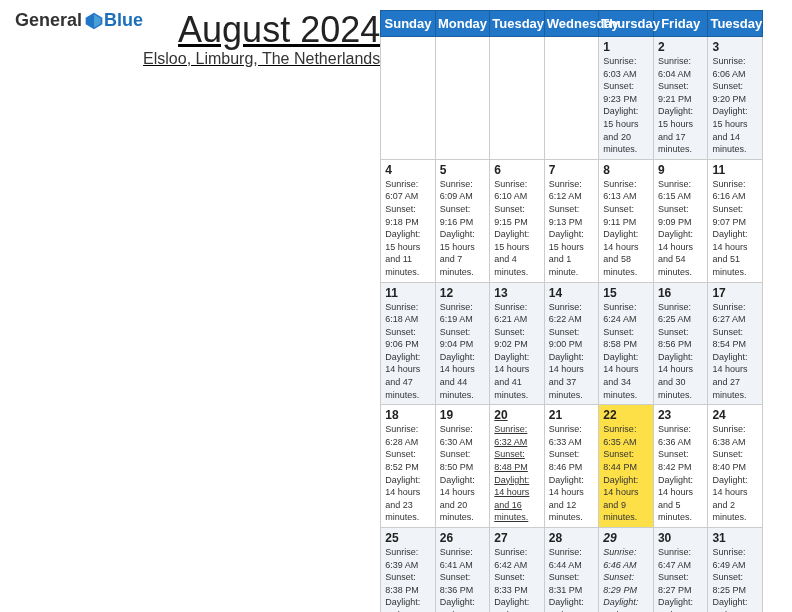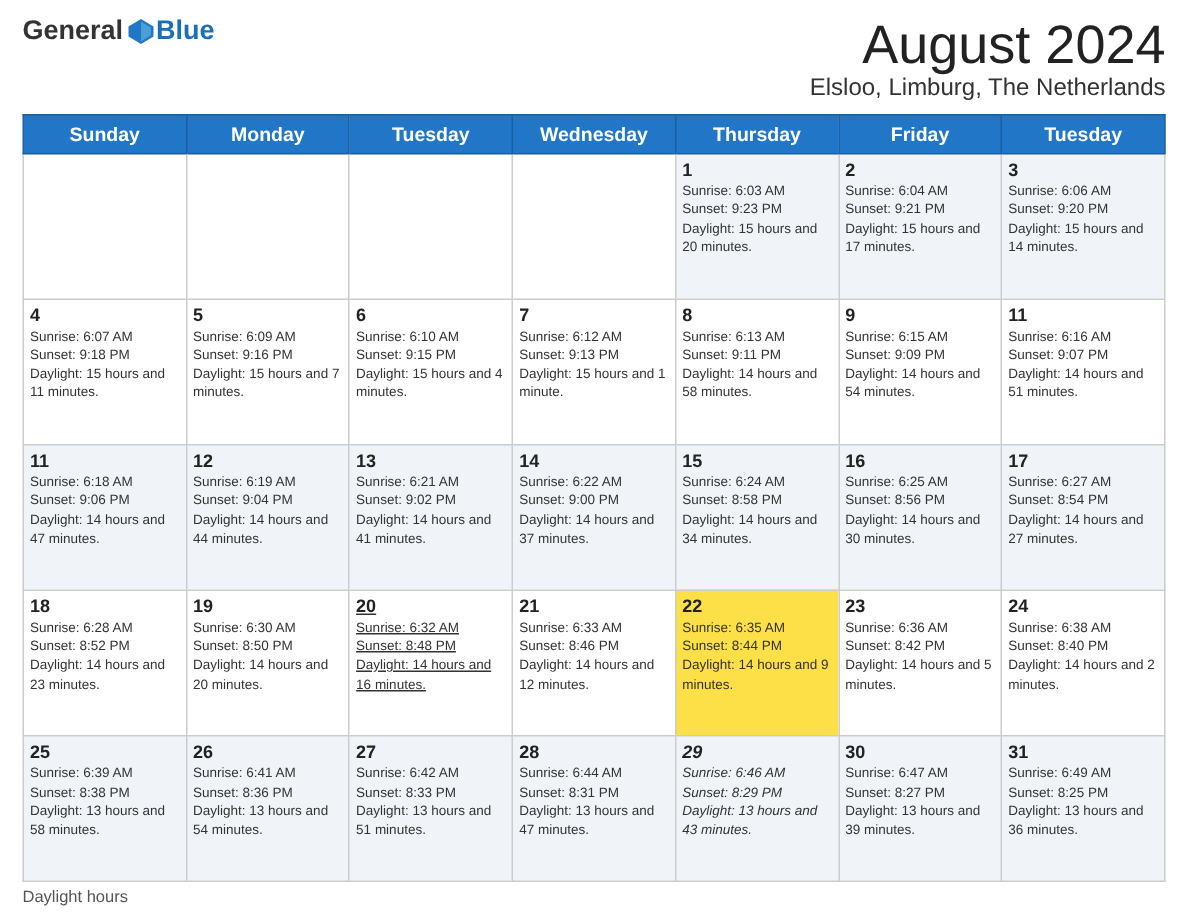--- a/index.html
+++ b/index.html
@@ -1,28 +1,28 @@
 <!DOCTYPE html>
 <html><head>
   <meta charset="utf-8">
   <style>
     * { margin: 0; padding: 0; box-sizing: border-box; }
     body { font-family: Arial, sans-serif; background: #fff; width: 792px; height: 612px; overflow: hidden; }
     
-    .page { width: 792px; height: 612px; display: flex; flex-direction: column; padding: 10px 15px 8px 15px; }
+    .page { width: 792px; height: 612px; display: flex; flex-direction: row; padding: 10px 29px 8px 15px; }
     
     .header { display: flex; justify-content: space-between; align-items: flex-start; margin-bottom: 8px; }
     
     .logo { display: flex; flex-direction: column; align-items: flex-start; }
     .logo-text { display: flex; align-items: center; }
     .logo-general { font-size: 18px; font-weight: bold; color: #333; }
     .logo-blue { font-size: 18px; font-weight: bold; color: #1a6fba; }
     .logo-icon { width: 20px; height: 20px; margin-left: 2px; }
     
-    .title-block { text-align: right; }
+    .title-block { text-align: right; text-decoration: underline; }
     .main-title { font-size: 36px; font-weight: normal; color: #222; line-height: 1.1; }
     .subtitle { font-size: 16px; color: #333; }
     
     .calendar { flex: 1; border: 1px solid #ccc; border-collapse: collapse; width: 100%; table-layout: fixed; }
     .calendar th { background: #2176c7; color: #fff; text-align: center; padding: 5px 2px; font-size: 13px; border: 1px solid #1a5fa0; }
     .calendar td { border: 1px solid #ccc; vertical-align: top; padding: 3px 4px; font-size: 9.5px; color: #333; background: #fff; height: 78px; }
     .calendar tr:nth-child(odd) td { background: #f5f5f5; }
     .calendar tr:nth-child(even) td { background: #fff; }
     .calendar thead tr th { background: #2176c7; }
     
@@ -200,16 +200,13 @@
             <div class="day-info">Sunrise: 6:47 AM<br>Sunset: 8:27 PM<br>Daylight: 13 hours and 39 minutes.</div>
           </td>
           <td style="background: rgb(240, 244, 248);">
             <span class="day-num">31</span>
             <div class="day-info">Sunrise: 6:49 AM<br>Sunset: 8:25 PM<br>Daylight: 13 hours and 36 minutes.</div>
           </td>
         </tr>
       </tbody>
   </table>
 
-  <div class="footer">
-    <span>Daylight hours</span>
-  </div>
 </div>
 
 </body></html>

